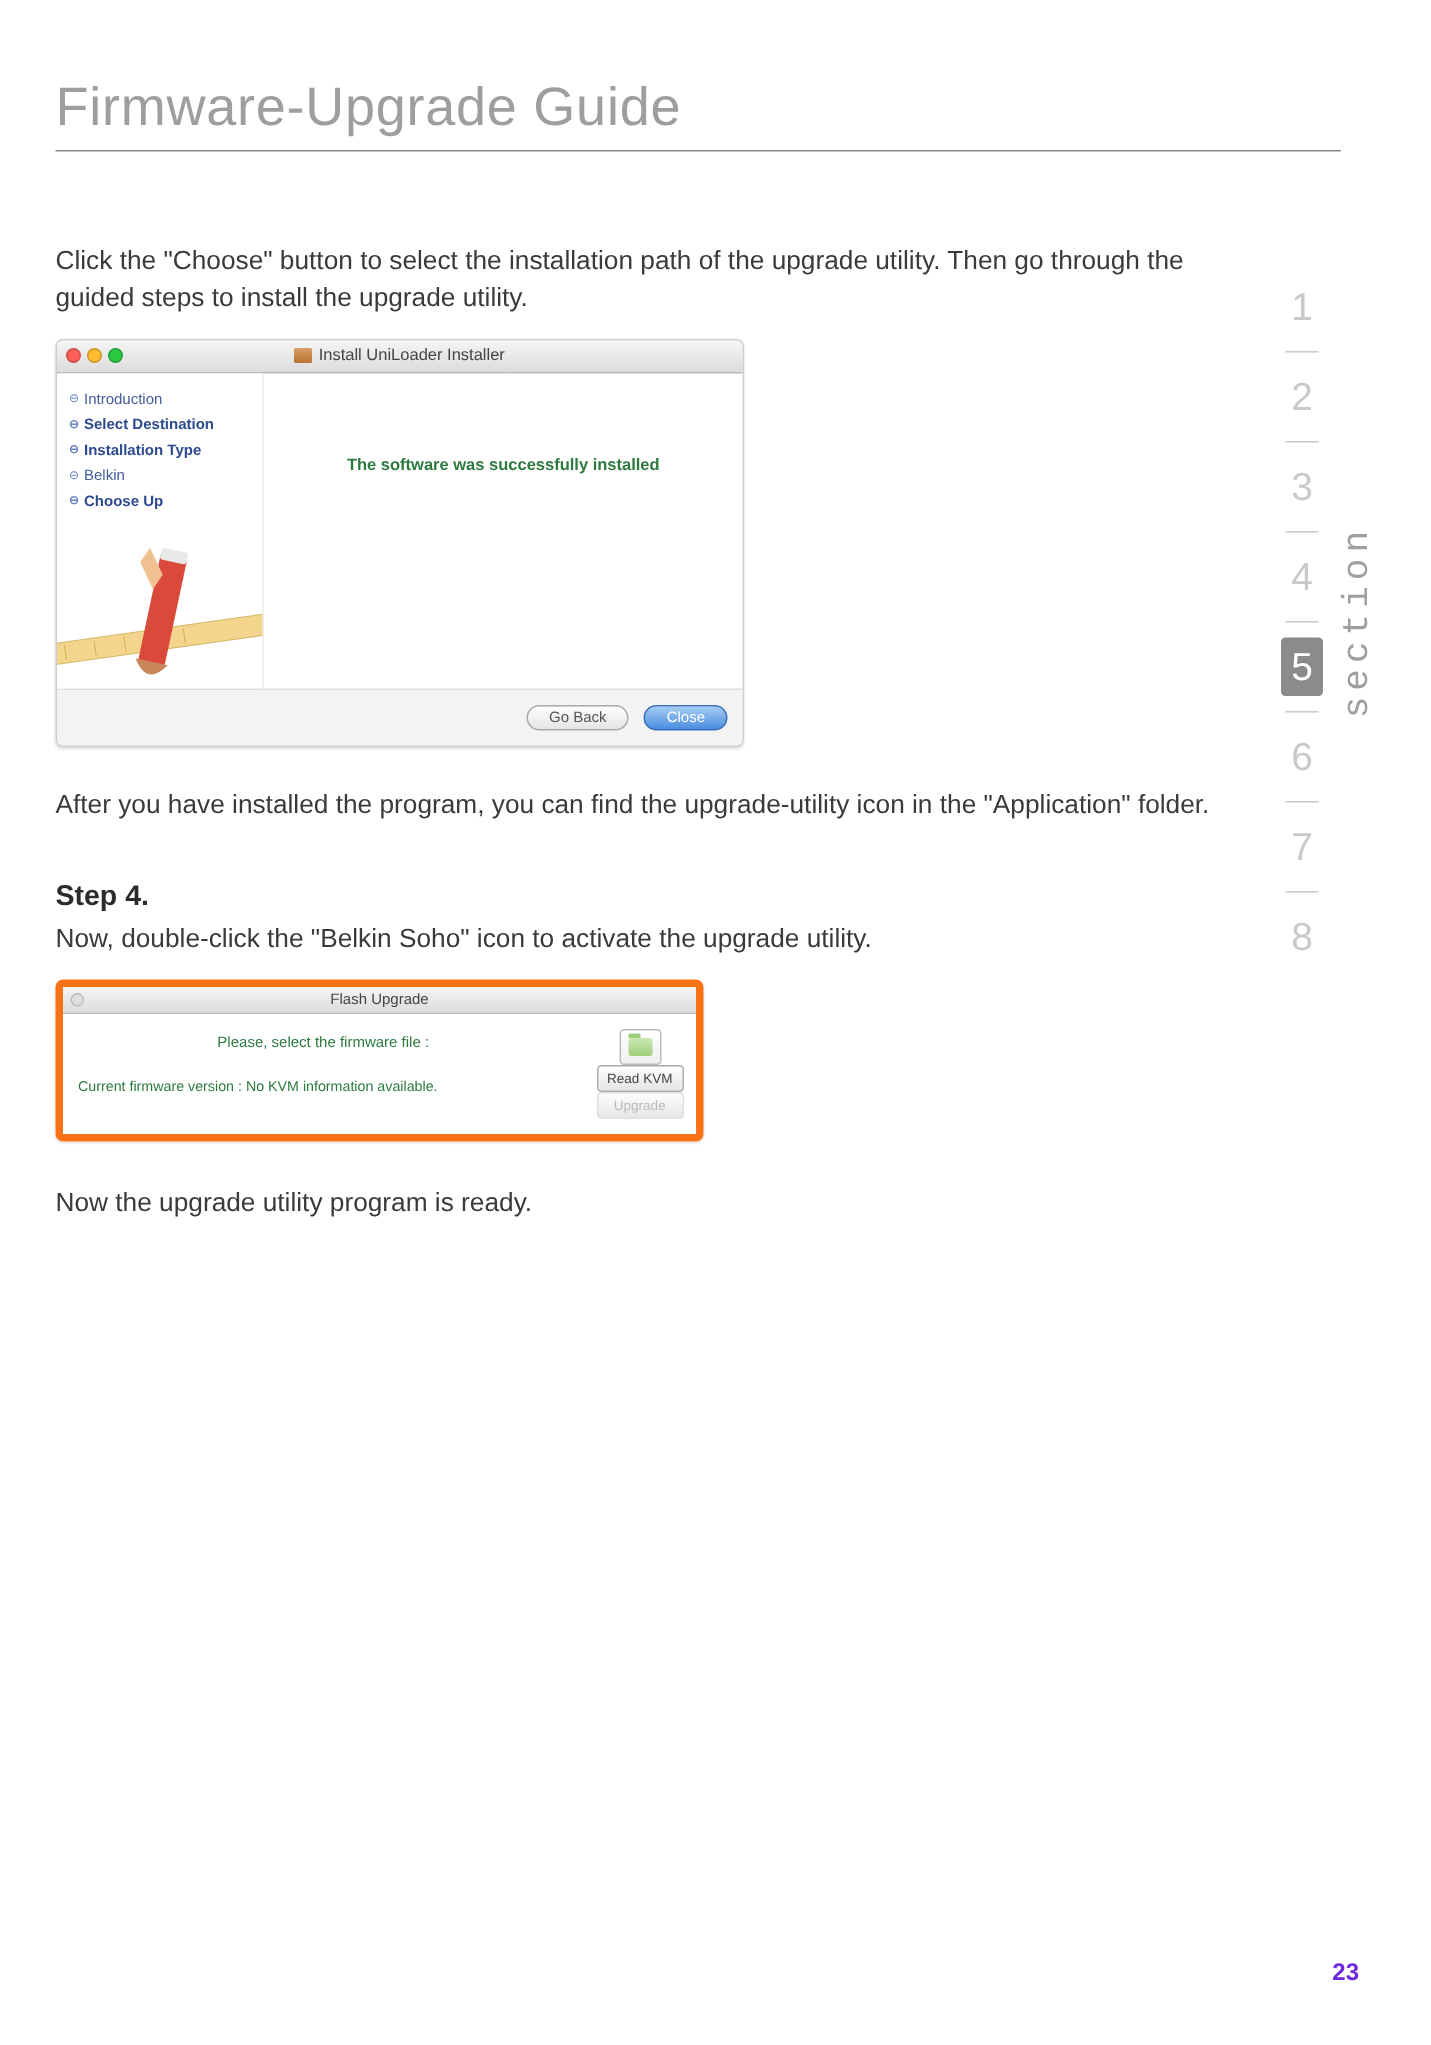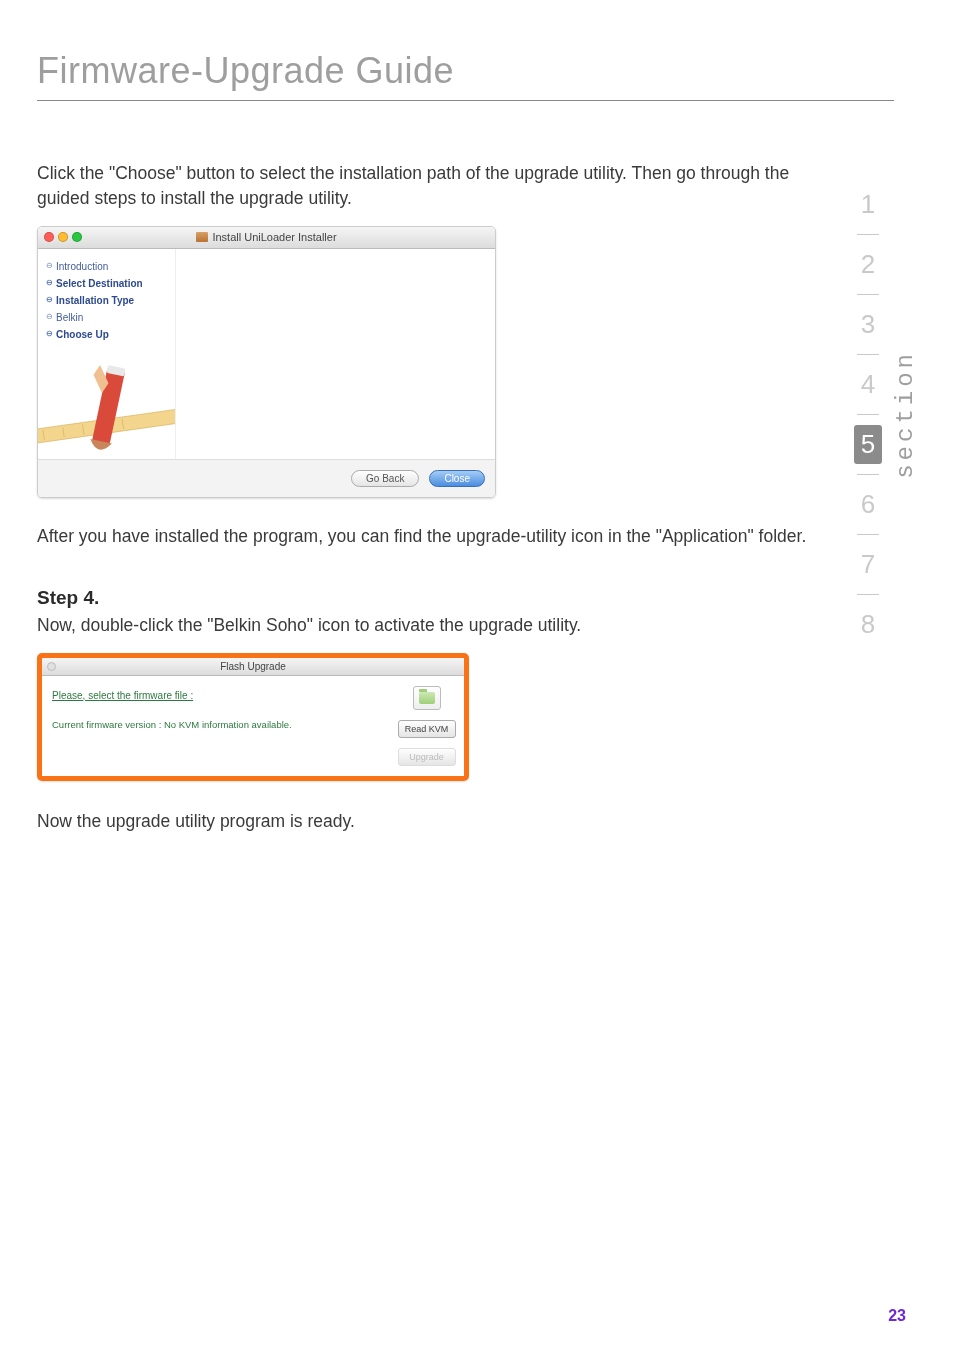--- a/index.html
+++ b/index.html
@@ -242,34 +242,33 @@
     .flash-body {
       display: flex;
       background: #fff;
     }
     .flash-left {
       flex: 1;
       padding: 14px 10px;
       font-size: 10px;
     }
     .flash-prompt {
+      text-align: center;
       color: #2d7a3f;
       margin-bottom: 18px;
-      text-decoration: underline;
     }
     .flash-version {
       color: #2d7a3f;
       font-size: 9.5px;
     }
     .flash-right {
       width: 75px;
       padding: 10px 8px;
       display: flex;
       flex-direction: column;
-      gap: 10px;
       align-items: center;
     }
     .folder-btn {
       width: 28px;
       height: 24px;
       border: 1px solid #bbb;
       border-radius: 3px;
       background: linear-gradient(#fff, #eee);
       display: flex;
       align-items: center;
@@ -365,20 +364,23 @@
               <line x1="65" y1="57" x2="65" y2="67" stroke="#c9a84a" stroke-width="0.5"></line>
               <line x1="85" y1="57" x2="85" y2="67" stroke="#c9a84a" stroke-width="0.5"></line>
             </g>
             <rect x="62" y="5" width="18" height="75" rx="3" fill="#d94a3a" transform="rotate(12 71 40)"></rect>
             <rect x="62" y="2" width="18" height="8" rx="2" fill="#e8e8e8" transform="rotate(12 71 40)"></rect>
             <path d="M 60 78 Q 71 95 82 78" fill="#c9865a" transform="rotate(12 71 40)"></path>
             <polygon points="48,-2 58,-8 58,12 48,18" fill="#f0c090" transform="translate(10,10) rotate(-25 53 5)"></polygon>
           </svg>
         </div>
       </div>
+      <div class="installer-main">
+        <div class="success-text">The software was successfully installed</div>
+      </div>
     </div>
     <div class="installer-footer">
       <button class="mac-btn">Go Back</button>
       <button class="mac-btn primary">Close</button>
     </div>
   </div>
 
   <p class="body-text">After you have installed the program, you can find the upgrade-utility icon in the "Application" folder.</p>
 
   <h3 class="step-heading">Step 4.</h3>

